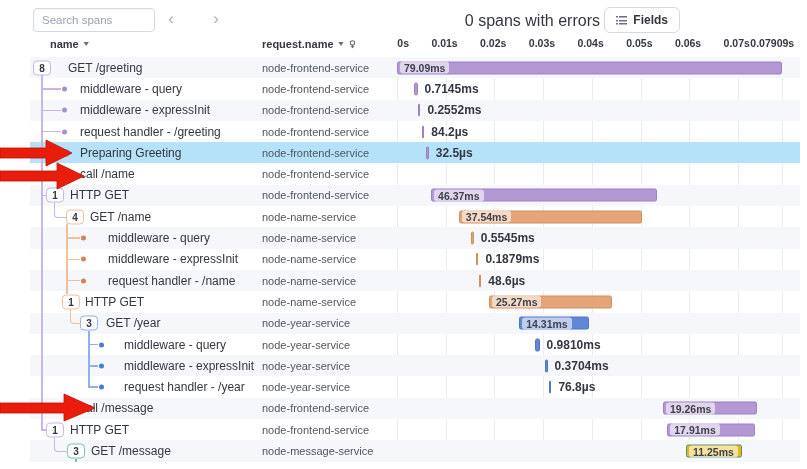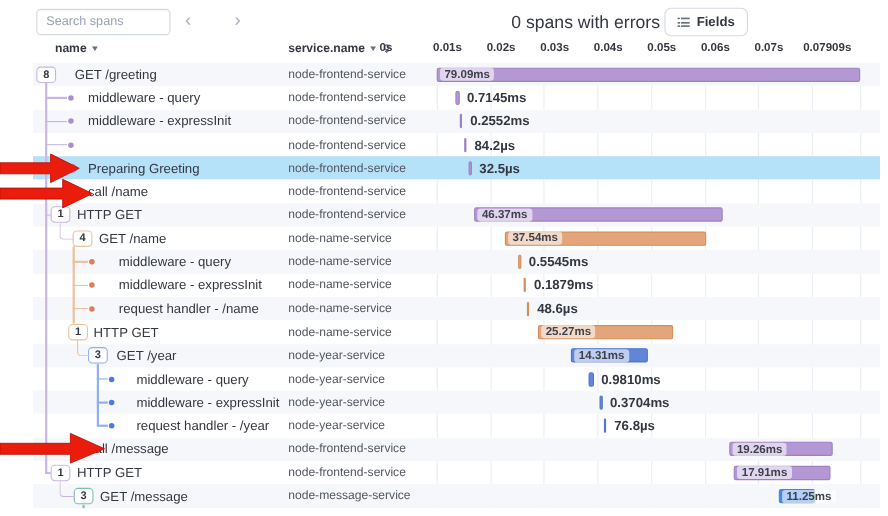--- a/index.html
+++ b/index.html
@@ -36,21 +36,21 @@
       linear-gradient(#69707d,#69707d) 3px 8px/8px 1.5px no-repeat,
       radial-gradient(circle,#69707d 45%,transparent 50%) -2.5px 1px/6px 1.5px no-repeat,
       radial-gradient(circle,#69707d 45%,transparent 50%) -2.5px 4.5px/6px 1.5px no-repeat,
       radial-gradient(circle,#69707d 45%,transparent 50%) -2.5px 8px/6px 1.5px no-repeat;
   }
   
   .colhead{position:absolute;top:34px;left:0;width:807px;height:23px;font-size:11px;font-weight:bold;}
   .colhead .col{position:absolute;top:4px;display:flex;align-items:center;gap:3px;cursor:pointer;}
   .chev{font-size:9px;color:#69707d;font-weight:normal;transform:scaleY(.8);}
   .pin-icon{width:9px;height:9px;display:inline-block;}
-  .axis-label{position:absolute;top:3px;width:64px;font-size:10.5px;font-weight:bold;color:#343741;}
+  .axis-label{position:absolute;top:3px;width:64px;text-align:right;font-size:10.5px;font-weight:bold;color:#343741;}
   
   .rows{position:absolute;left:0;top:57px;width:807px;height:405px;}
   .gridline{position:absolute;top:0;height:405px;width:1px;background:#e9edf3;}
   .row{position:absolute;left:30px;width:770px;height:21.3px;}
   .row.striped{background:#f5f7fa;}
   .row.selected{background:#b5e2f8;}
   .row-name{position:absolute;top:50%;transform:translateY(-50%);font-size:12px;color:#343741;white-space:nowrap;}
   .row-service{position:absolute;left:232px;top:50%;transform:translateY(-50%);font-size:11px;color:#52565f;white-space:nowrap;}
   .badge{
     position:absolute;top:50%;transform:translateY(-50%);min-width:10px;height:13px;
@@ -95,21 +95,21 @@
     <span>Fields</span>
   </button>
 </div>
 
 <div class="colhead">
   <div class="col" style="left:50px;">
     <span>name</span>
     <span class="chev">▼</span>
   </div>
   <div class="col" style="left:262px;">
-    <span>service.name</span>
+    <span>request.name</span>
     <span class="chev">▼</span>
     <svg class="pin-icon" viewBox="0 0 10 10">
       <circle cx="5" cy="3.2" r="2.4" fill="none" stroke="#69707d" stroke-width="1.2"></circle>
       <line x1="5" y1="5.6" x2="5" y2="9" stroke="#69707d" stroke-width="1.2"></line>
       <line x1="3.2" y1="7.4" x2="6.8" y2="7.4" stroke="#69707d" stroke-width="1.2"></line>
     </svg>
   </div>
   <div id="axis-labels">
       <span class="axis-label" style="left: 345px;">0s</span>
       <span class="axis-label" style="left: 393.7px;">0.01s</span>
@@ -150,20 +150,21 @@
     </div>
     <div class="row striped" style="top: 42.6px;">
       <span class="dot" style="left: 31.5px; background: rgb(169, 143, 209);"></span>
       <span class="row-name" style="left: 50px;">middleware - expressInit</span>
       <span class="row-service">node-frontend-service</span>
       <div class="bar" style="left: 387.941px; width: 2.5px; background: rgb(176, 147, 210); border-color: rgb(154, 122, 192);"></div>
       <span class="bar-label-out" style="left: 397.441px;">0.2552ms</span>
     </div>
     <div class="row" style="top: 63.9px;">
       <span class="dot" style="left: 31.5px; background: rgb(169, 143, 209);"></span>
+      <span class="row-name" style="left: 50px;">request handler - /greeting</span>
       <span class="row-service">node-frontend-service</span>
       <div class="bar" style="left: 391.837px; width: 2.5px; background: rgb(176, 147, 210); border-color: rgb(154, 122, 192);"></div>
       <span class="bar-label-out" style="left: 401.337px;">84.2µs</span>
     </div>
     <div class="row selected" style="top: 85.2px;">
       <span class="row-actions" style="left: -3px;">•••</span>
       <span class="circle-marker" style="left: 31.5px; border-color: rgb(169, 143, 209);"></span>
       <span class="row-name" style="left: 50px;">Preparing Greeting</span>
       <span class="row-service">node-frontend-service</span>
       <div class="bar" style="left: 396.22px; width: 2.5px; background: rgb(176, 147, 210); border-color: rgb(154, 122, 192);"></div>
@@ -261,21 +262,21 @@
       <span class="row-name" style="left: 40px;">HTTP GET</span>
       <span class="row-service">node-frontend-service</span>
       <div class="bar" style="left: 637.285px; width: 87.2217px; background: rgb(176, 147, 210); border-color: rgb(154, 122, 192);">
         <span class="bar-label-in">17.91ms</span>
       </div>
     </div>
     <div class="row striped" style="top: 383.4px;">
       <span class="badge" style="left: 37px; border-color: rgb(127, 191, 174);">3</span>
       <span class="row-name" style="left: 61px;">GET /message</span>
       <span class="row-service">node-message-service</span>
-      <div class="bar" style="left: 678px; width: 33px; background: #3b82f6; border-color: rgb(68, 141, 118);">
+      <div class="bar" style="left: 656px; width: 56px; background: #eab308; border-color: rgb(68, 141, 118);">
         <span class="bar-label-in">11.25ms</span>
       </div>
     </div>
     <div class="vline" style="left: 41px; top: 18.15px; height: 354.6px; background: rgb(201, 182, 228);"></div>
     <div class="vline" style="left: 66px; top: 167.25px; height: 70.2px; background: rgb(236, 193, 156);"></div>
     <div class="vline" style="left: 88px; top: 273.75px; height: 56.4px; background: rgb(143, 176, 234);"></div>
     <div class="vline" style="left: 75px; top: 401.55px; height: 3.45px; background: rgb(127, 191, 174);"></div>
     <div class="elbow" style="left: 54px; top: 145.95px; width: 12px; height: 13.8px; border-color: rgb(201, 182, 228);"></div>
     <div class="elbow" style="left: 70px; top: 252.45px; width: 10px; height: 13.8px; border-color: rgb(236, 193, 156);"></div>
     <div class="elbow" style="left: 54px; top: 380.25px; width: 13px; height: 13.8px; border-color: rgb(201, 182, 228);"></div>

